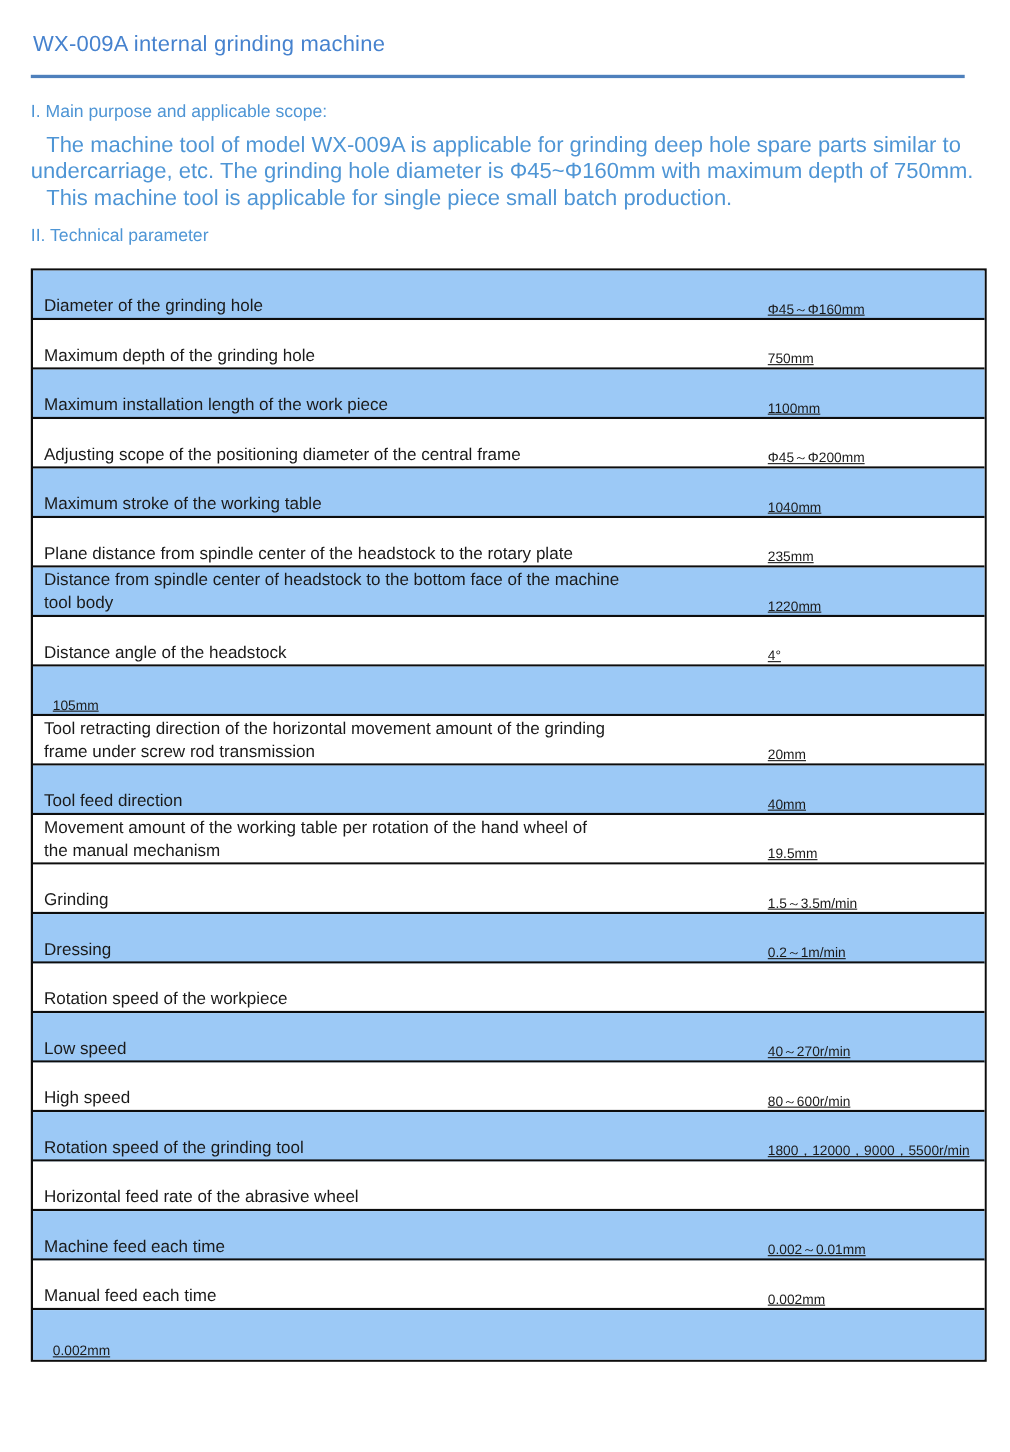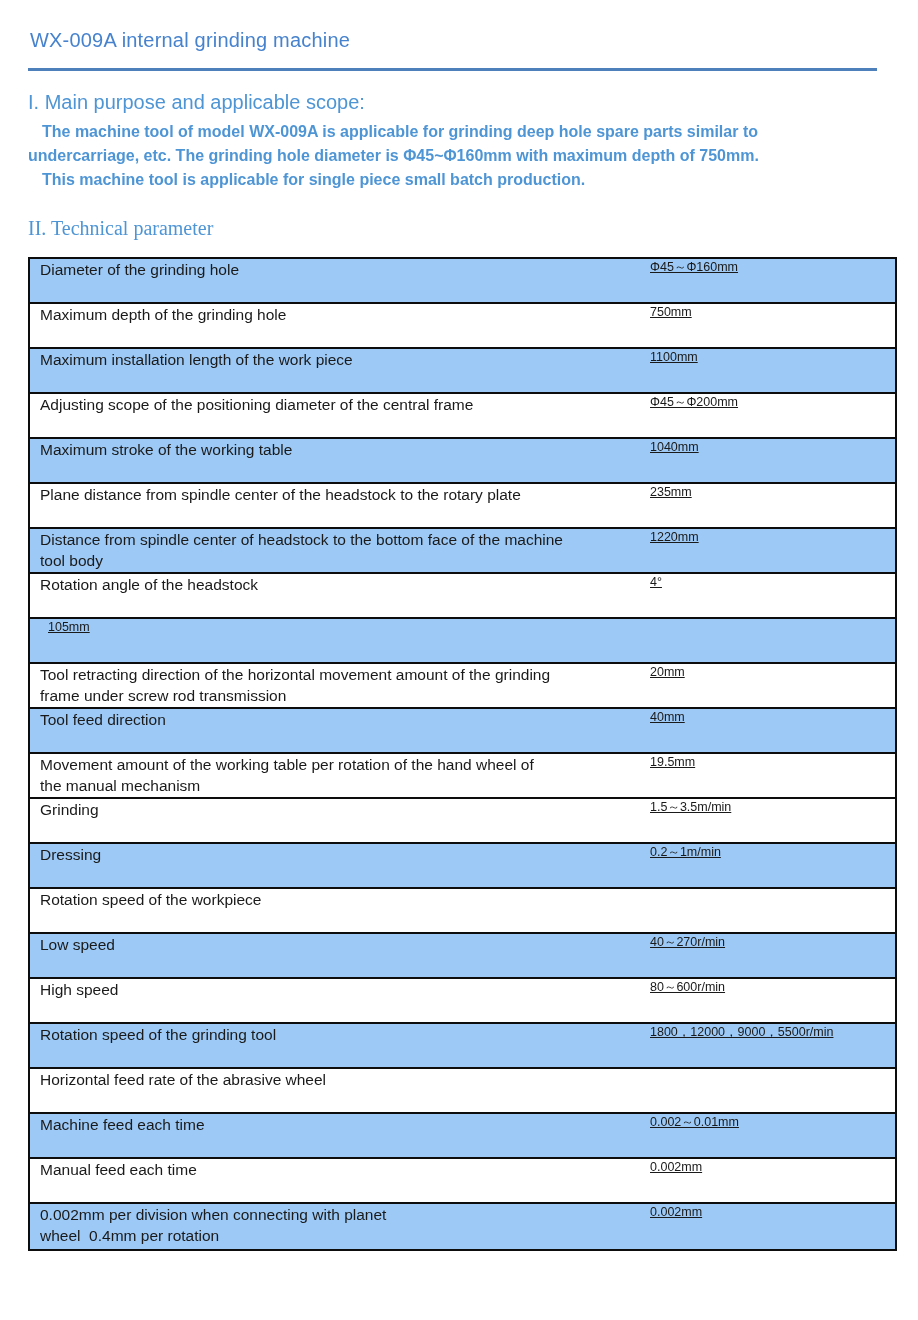--- a/index.html
+++ b/index.html
@@ -31,48 +31,48 @@
   }
   .title-rule {
     border: none;
     margin: 16px 20px 0 0;
     height: 3px;
     width: 849px;
     background: var(--rule-blue);
   }
   .section-heading {
     margin: 20px 0 0 0;
-    font-size: 20px;
+    font-size: 16px;
     line-height: 22px;
     font-weight: normal;
     color: var(--body-blue);
   }
   .intro-para {
     margin: 7px 0 0 0;
-    font-size: 16px;
+    font-size: 20px;
     line-height: 24px;
     color: var(--body-blue);
     text-indent: 14px;
     white-space: pre-wrap;
-    font-weight: bold;
   }
   .intro-para.second { margin-top: 0; }
-  .section-heading.second { margin-top: 25px; font-family: Liberation Serif, serif; }
+  .section-heading.second { margin-top: 12px; }
 
   .param-table {
     margin-top: 18px;
     width: 869px;
     border: 2px solid var(--border-black);
   }
   .param-row {
     display: flex;
     height: 45px;
     background: var(--row-white);
     border-bottom: 2px solid var(--border-black);
-    align-items: flex-start;
+    align-items: flex-end;
+    gap: 48px;
   }
   .param-row:last-child { border-bottom: none; }
   .param-row.shaded { background: var(--row-blue); }
   .row-label {
     width: 602px;
     padding-left: 10px;
     font-size: 15.5px;
     line-height: 21px;
     color: var(--cell-text);
     white-space: pre-wrap;
@@ -128,21 +128,21 @@
       <div class="param-row">
     <div class="row-label">Plane distance from spindle center of the headstock to the rotary plate</div>
     <div class="row-value">235mm</div>
   </div>
       <div class="param-row shaded">
     <div class="row-label">Distance from spindle center of headstock to the bottom face of the machine
 tool body</div>
     <div class="row-value">1220mm</div>
   </div>
       <div class="param-row">
-    <div class="row-label">Rotation angle of the headstock</div>
+    <div class="row-label">Distance angle of the headstock</div>
     <div class="row-value">4°</div>
   </div>
       <div class="param-row shaded">
     <div class="row-value">105mm</div>
   </div>
       <div class="param-row">
     <div class="row-label">Tool retracting direction of the horizontal movement amount of the grinding
 frame under screw rod transmission</div>
     <div class="row-value">20mm</div>
   </div>
@@ -185,19 +185,17 @@
   </div>
       <div class="param-row shaded">
     <div class="row-label">Machine feed each time</div>
     <div class="row-value">0.002～0.01mm</div>
   </div>
       <div class="param-row">
     <div class="row-label">Manual feed each time</div>
     <div class="row-value">0.002mm</div>
   </div>
       <div class="param-row shaded">
-    <div class="row-label">0.002mm per division when connecting with planet
-wheel  0.4mm per rotation</div>
     <div class="row-value">0.002mm</div>
   </div>
     </div>
 
 </div>
 
 </body></html>

